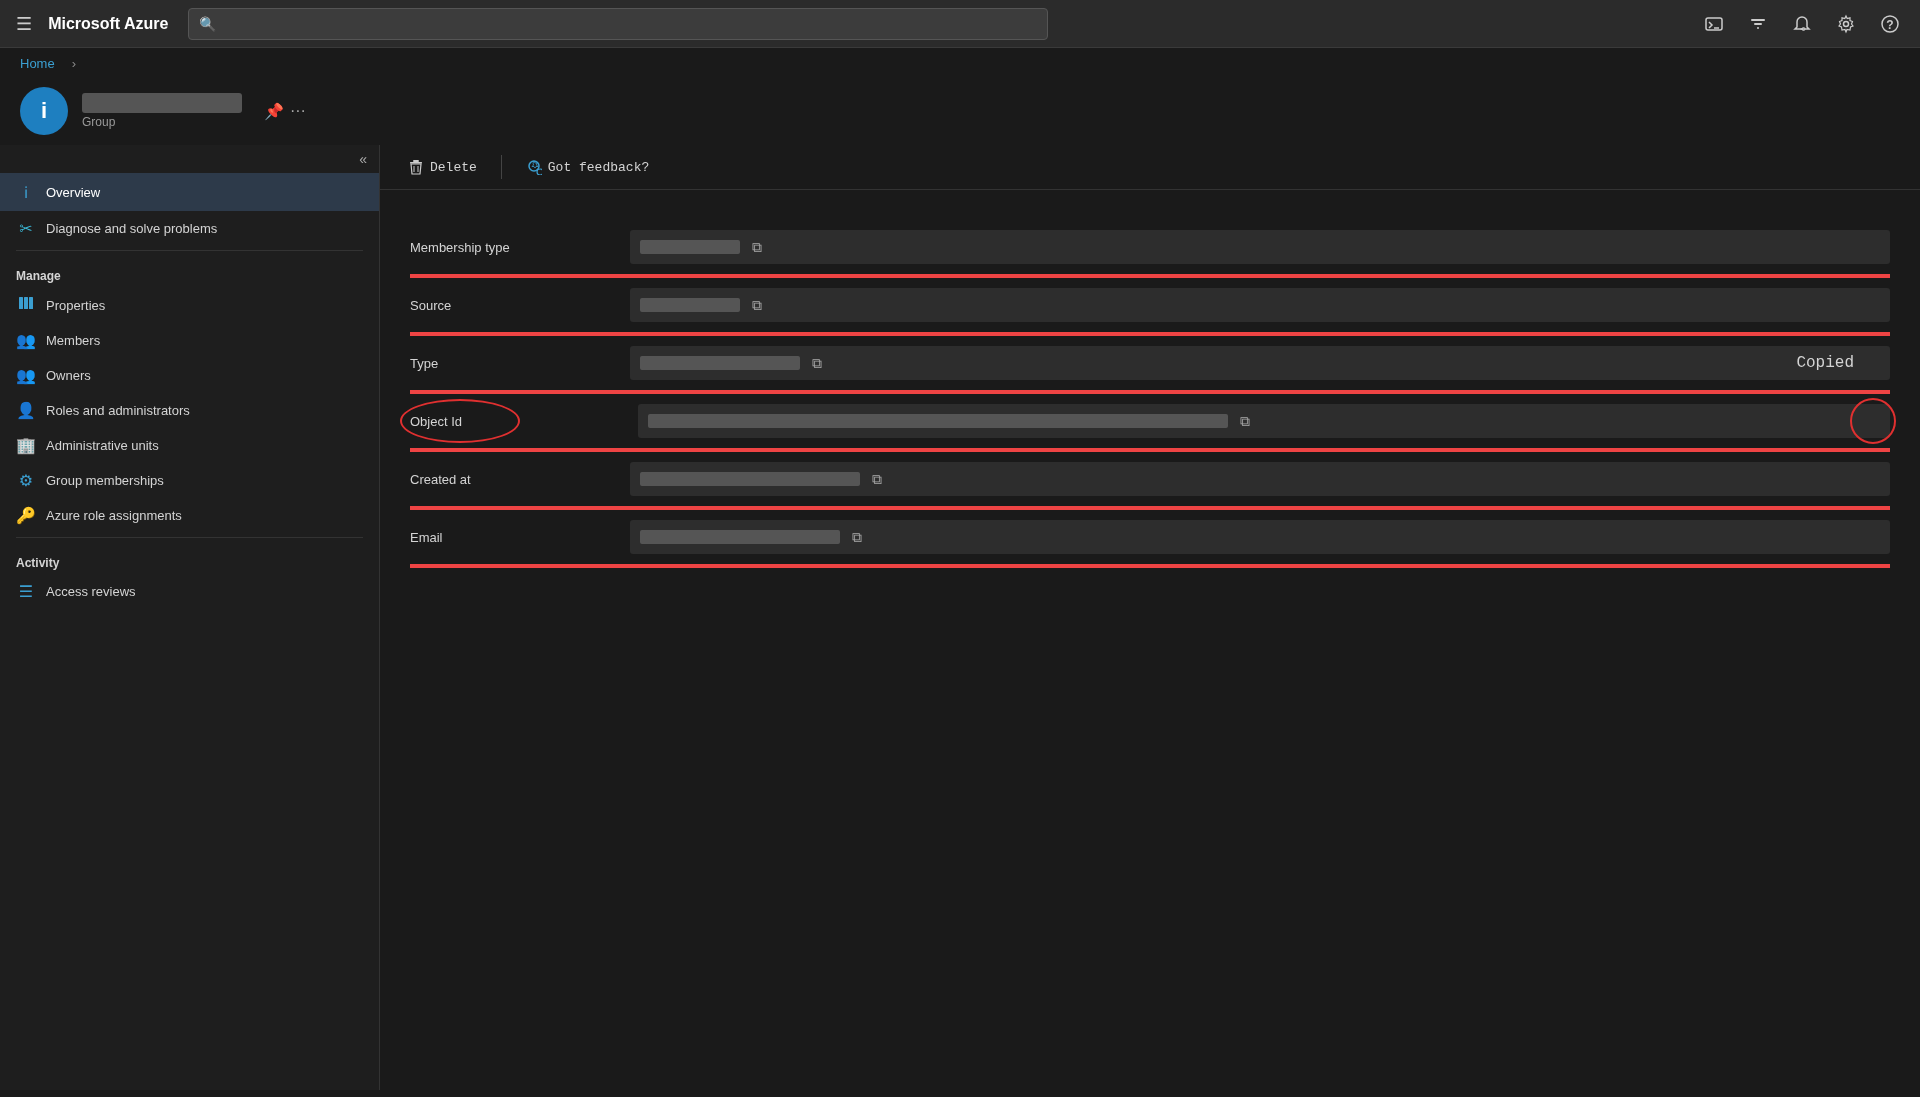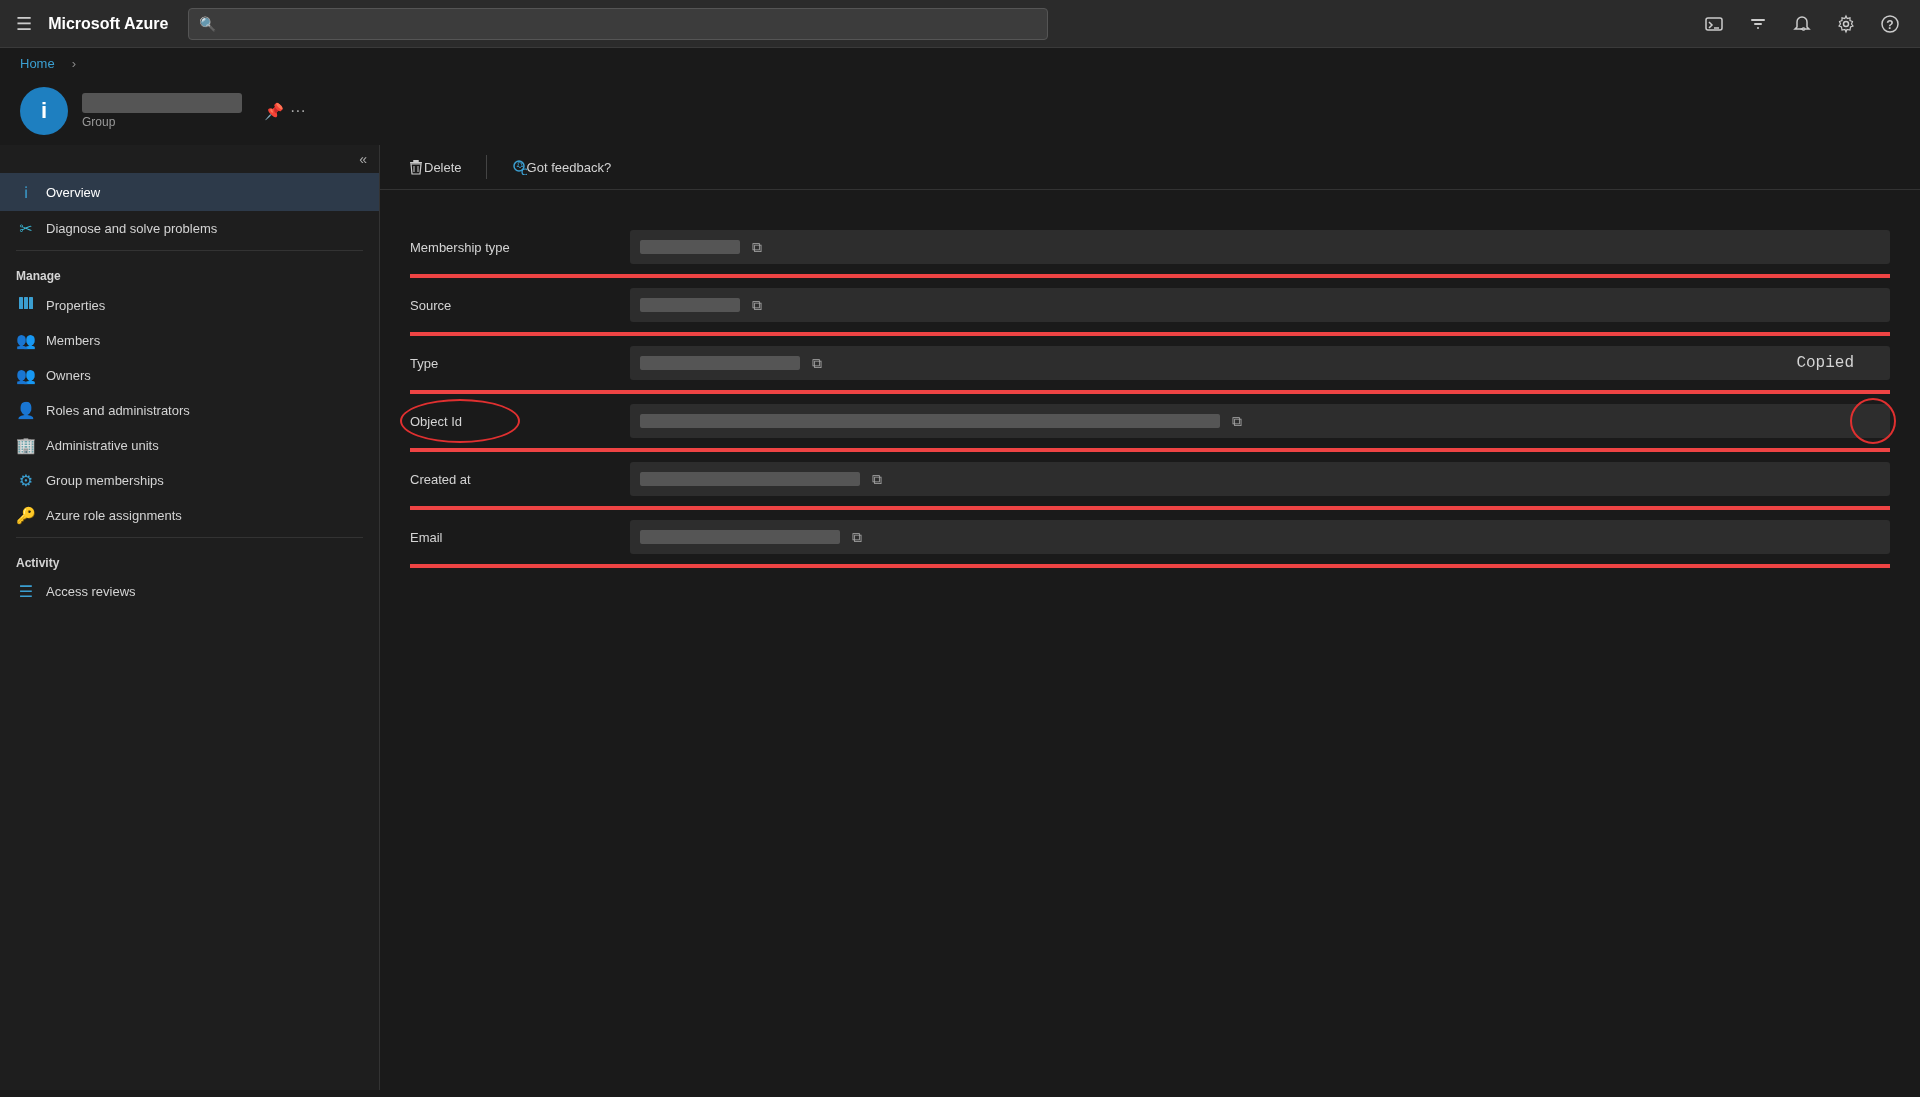--- a/index.html
+++ b/index.html
@@ -197,27 +197,29 @@
     .content-toolbar {
       display: flex;
       align-items: center;
       padding: 10px 20px;
       gap: 16px;
       border-bottom: 1px solid #333;
     }
     .toolbar-btn {
       display: flex;
       align-items: center;
+      gap: 6px;
       background: none;
       border: none;
       color: #d4d4d4;
       cursor: pointer;
       font-size: 13px;
       padding: 4px 8px;
       border-radius: 3px;
+      font-family: Liberation Mono, monospace;
     }
     .toolbar-separator {
       width: 1px;
       height: 24px;
       background: #444;
     }
 
     
     .properties-section {
       padding: 30px 30px 20px 30px;
@@ -264,21 +266,21 @@
       padding: 2px 4px;
       flex-shrink: 0;
     }
     .copied-label {
       color: #d4d4d4;
       font-size: 16px;
       position: absolute;
       right: 36px;
       font-family: Liberation Mono, monospace;
     }
-    .object-id-row { position: relative; }
+    .object-id-row { position: relative; gap: 8px; }
     .object-id-label-circle {
       position: absolute;
       left: -10px;
       top: 50%;
       transform: translateY(-50%);
       width: 120px;
       height: 44px;
       border: 2.5px solid #e03030;
       border-radius: 50%;
       pointer-events: none;

